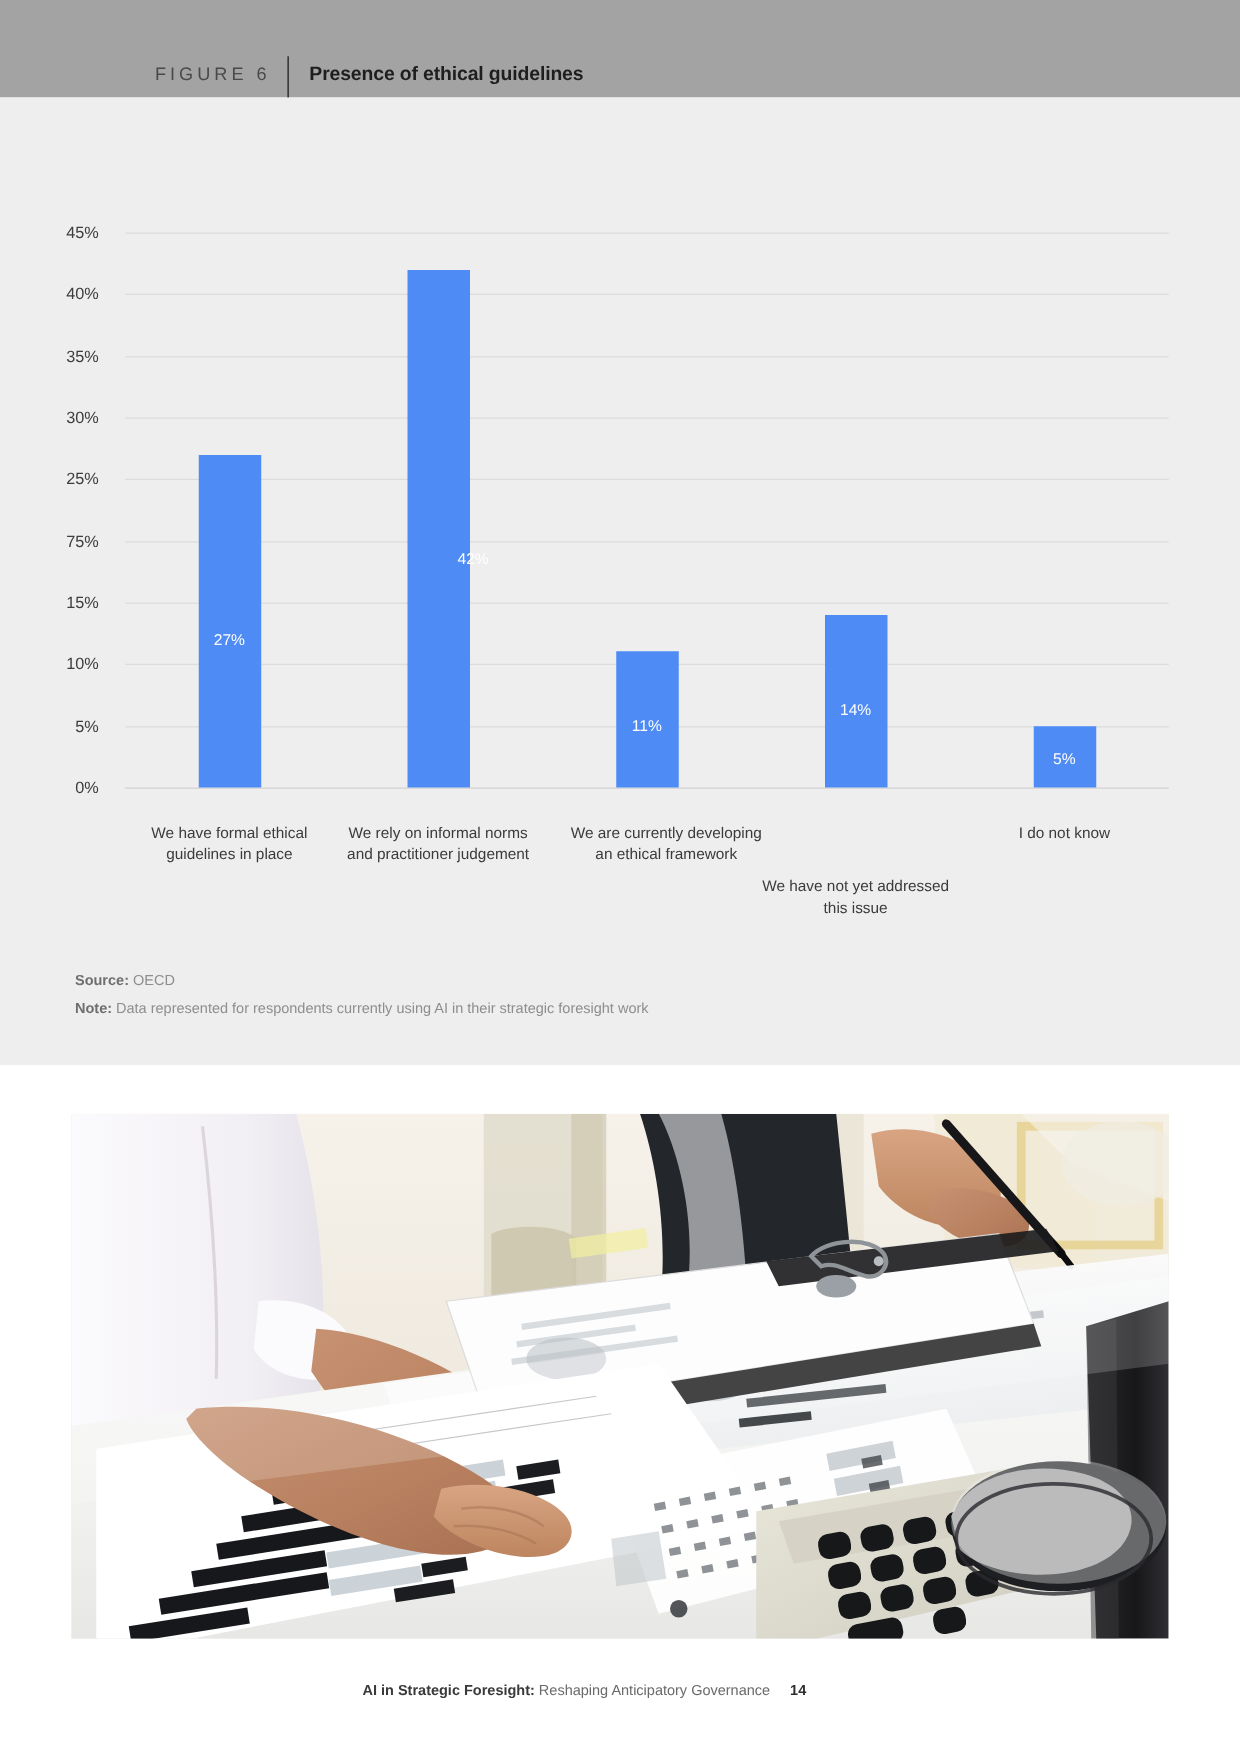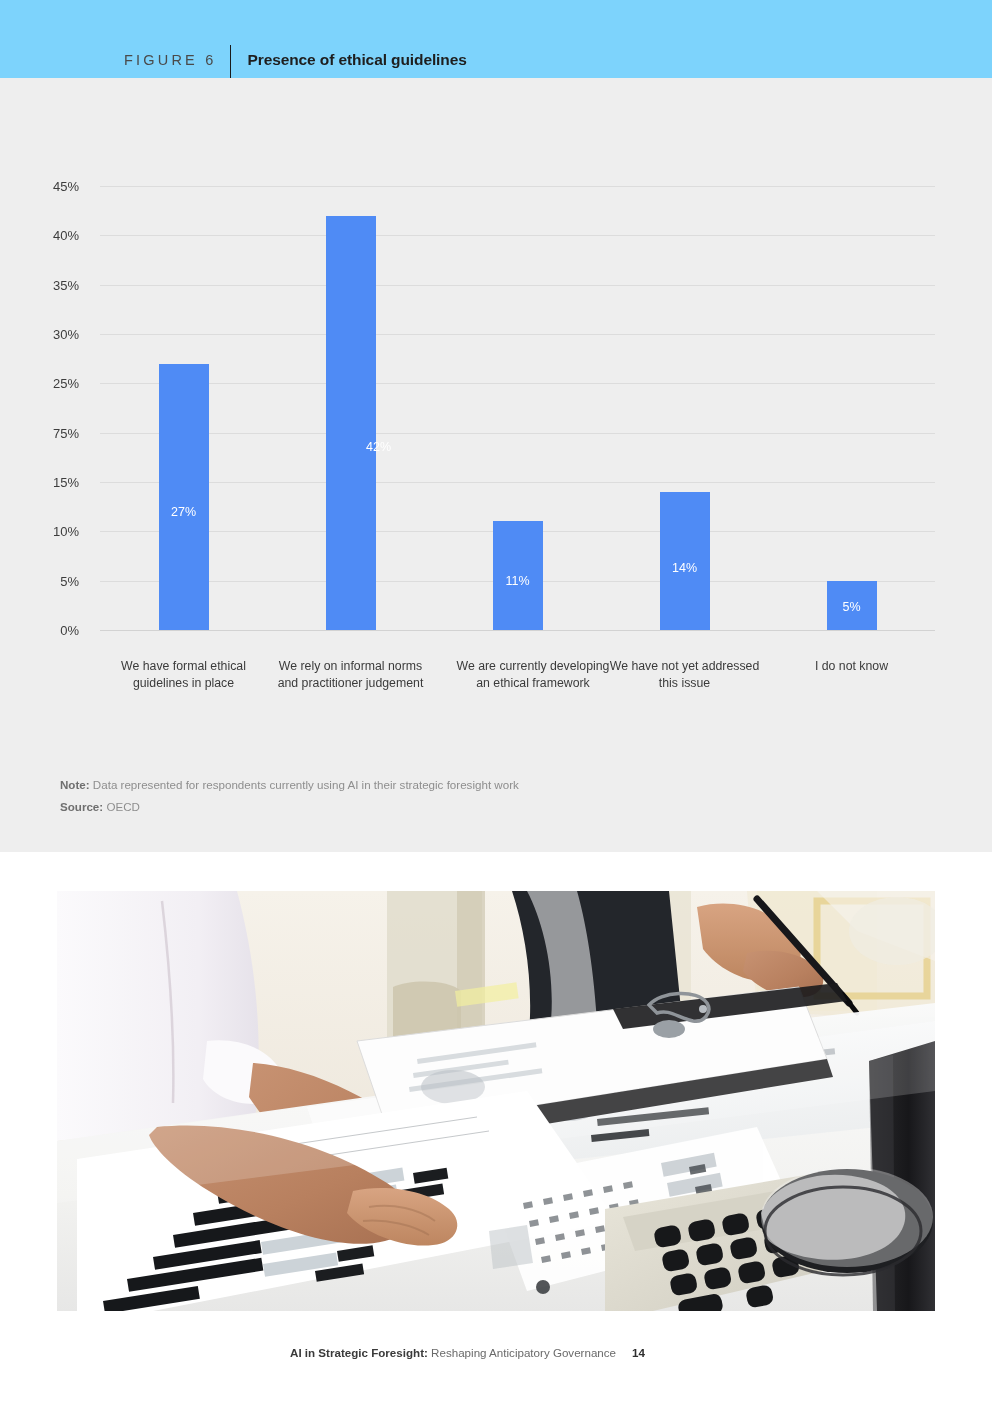--- a/index.html
+++ b/index.html
@@ -13,21 +13,21 @@
     position: relative;
     font-family: "Liberation Sans", sans-serif;
     overflow: hidden;
   }
 
   
   .fig-header {
     position: absolute;
     left: 0; top: 0;
     width: 992px; height: 78px;
-    background: #7dd3fc;
+    background: #a3a3a3;
   }
   .fig-header-inner {
     position: absolute;
     left: 124px; top: 42px;
     display: flex;
     align-items: center;
   }
   .fig-number {
     font-size: 14.5px;
     letter-spacing: 3.2px;
@@ -207,33 +207,33 @@
         <div class="bar-label" style="left: 58.5px; top: 318.784px;">27%</div>
         <div class="cat-label" style="left: 3.5px;">We have formal ethical guidelines in place</div>
         <div class="bar" style="left: 225.5px; top: 29.6px; height: 414.4px; background: rgb(79, 139, 245);"></div>
         <div class="bar-label" style="left: 225.5px; top: 253.664px; margin-left: 28px;">42%</div>
         <div class="cat-label" style="left: 170.5px;">We rely on informal norms and practitioner judgement</div>
         <div class="bar" style="left: 392.5px; top: 335.467px; height: 108.533px; background: rgb(79, 139, 245);"></div>
         <div class="bar-label" style="left: 392.5px; top: 388.245px;">11%</div>
         <div class="cat-label" style="left: 353px;">We are currently developing an ethical framework</div>
         <div class="bar" style="left: 559.5px; top: 305.867px; height: 138.133px; background: rgb(79, 139, 245);"></div>
         <div class="bar-label" style="left: 559.5px; top: 375.221px;">14%</div>
-        <div class="cat-label" style="left: 504.5px;">We have not yet addressed this issue</div>
+        <div class="cat-label" style="left: 504.5px; margin-top: 43px;">We have not yet addressed this issue</div>
         <div class="bar" style="left: 726.5px; top: 394.667px; height: 49.3333px; background: rgb(79, 139, 245);"></div>
         <div class="bar-label" style="left: 726.5px; top: 414.293px;">5%</div>
         <div class="cat-label" style="left: 671.5px;">I do not know</div>
       </div>
   </div>
 
   <div class="fig-notes">
     <div>
-      <b>Note:</b><span> Data represented for respondents currently using AI in their strategic foresight work</span>
+      <b>Source:</b><span> OECD</span>
     </div>
     <div>
-      <b>Source:</b><span> OECD</span>
+      <b>Note:</b><span> Data represented for respondents currently using AI in their strategic foresight work</span>
     </div>
   </div>
 </div>
 
 <div class="photo">
   <svg width="878" height="420" viewBox="0 0 878 420">
     <defs>
       <linearGradient id="bgwall" x1="0" y1="0" x2="0" y2="1">
         <stop offset="0%" stop-color="#f6f2ea"></stop>
         <stop offset="55%" stop-color="#efe9de"></stop>

